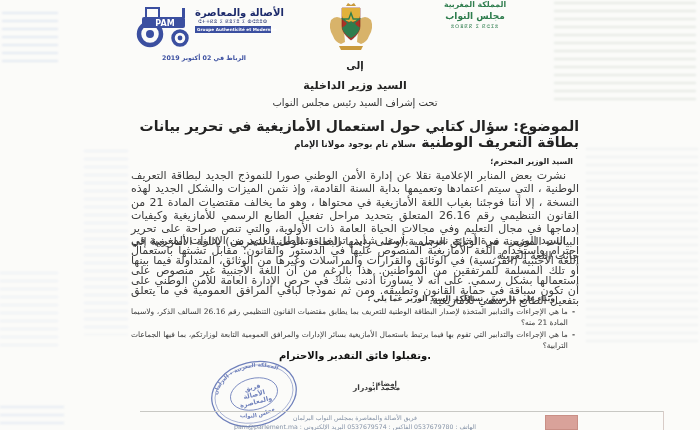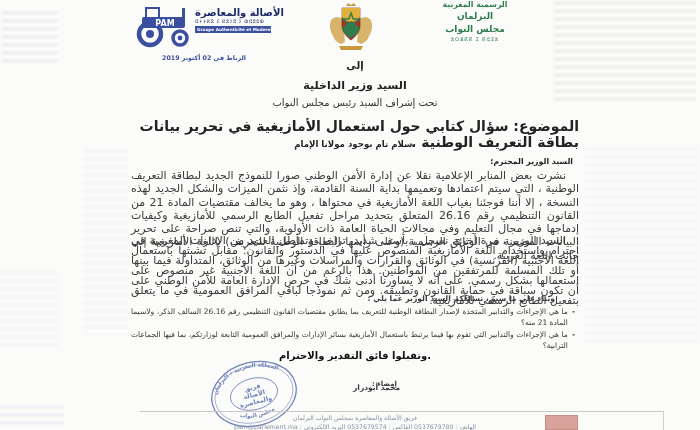--- a/index.html
+++ b/index.html
@@ -5,21 +5,21 @@
   html,body{margin:0;padding:0;}
   body{
     width:700px;height:430px;position:relative;overflow:hidden;
     background:#fbfbf9;
     font-family:"DejaVu Sans",sans-serif;
     color:#3a3a3a;
   }
   .abs{position:absolute;}
   
   .pam-logo{left:136px;top:6px;width:136px;height:46px;display:flex;gap:3px;align-items:flex-start;}
-  .pam-text{width:76px;}
+  .pam-text{width:76px;text-align:center;}
   .pam-ar{font-size:10px;font-weight:bold;color:#1c2a6b;white-space:nowrap;line-height:13px;}
   .pam-tif{font-size:4.6px;color:#1c2a6b;letter-spacing:.6px;line-height:6px;}
   .pam-fr{font-size:4.2px;background:#3b4fa0;color:#fff;font-weight:bold;padding:1px 2px;margin-top:1px;white-space:nowrap;}
   .date-line{left:150px;top:54px;width:108px;text-align:center;font-size:6.3px;font-weight:bold;color:#3b4fa0;}
   .coa{left:327px;top:2px;}
   .parl{left:420px;top:0;width:110px;text-align:center;direction:rtl;color:#2f7d4e;}
   .parl .l1{font-size:7.8px;font-weight:bold;line-height:10px;}
   .parl .l2{font-size:9px;font-weight:bold;line-height:13px;}
   .parl .l3{font-size:9px;font-weight:bold;line-height:13px;}
   .parl .tif{font-size:4.8px;letter-spacing:1px;line-height:7px;}
@@ -96,22 +96,21 @@
   <path d="M4,18 q-3,8 2,16 q2,6 8,8 l4,-2 l-2,-22 q-6,-6 -12,0 z" fill="#d8b36a"></path>
   <path d="M44,18 q3,8 -2,16 q-2,6 -8,8 l-4,-2 l2,-22 q6,-6 12,0 z" fill="#d8b36a"></path>
   <path d="M15,6 h18 v18 c0,8 -9,14 -9,14 s-9,-6 -9,-14 z" fill="#a93226" stroke="#7c1f16" stroke-width=".6"></path>
   <path d="M15,6 h18 v8 a9,6 0 0 1 -18,0 z" fill="#e2b13c"></path>
   <path d="M15,26 l9,-7 l9,7 v-2 c0,8 -9,12 -9,12 s-9,-4 -9,-12 z" fill="#2f7d4e"></path>
   <path d="M24,11 l2.2,6 h6 l-4.8,3.6 l1.8,6 l-5.2,-3.7 l-5.2,3.7 l1.8,-6 l-4.8,-3.6 h6 z" fill="none" stroke="#2f7d4e" stroke-width="1.4"></path>
   <path d="M12,44 h24 l-2,4 h-20 z" fill="#c99a3d"></path>
 </svg>
 
 <div class="abs parl">
-  <div class="l1">الرسمية المغربية</div>
-  <div class="l2">البرلمان</div>
+  <div class="l1">المملكة المغربية</div>
   <div class="l3">مجلس النواب</div>
   <div class="tif">ⵓⵔⴻⴽⴽ ⵉ ⴽⵛⵉⵓ</div>
 </div>
 
 <div class="abs center-col to-line">إلى</div>
 <div class="abs center-col minister-line">السيد وزير الداخلية</div>
 <div class="abs center-col via-line">تحت إشراف السيد رئيس مجلس النواب</div>
 
 <div class="abs subject">
   <span>الموضوع:</span>

